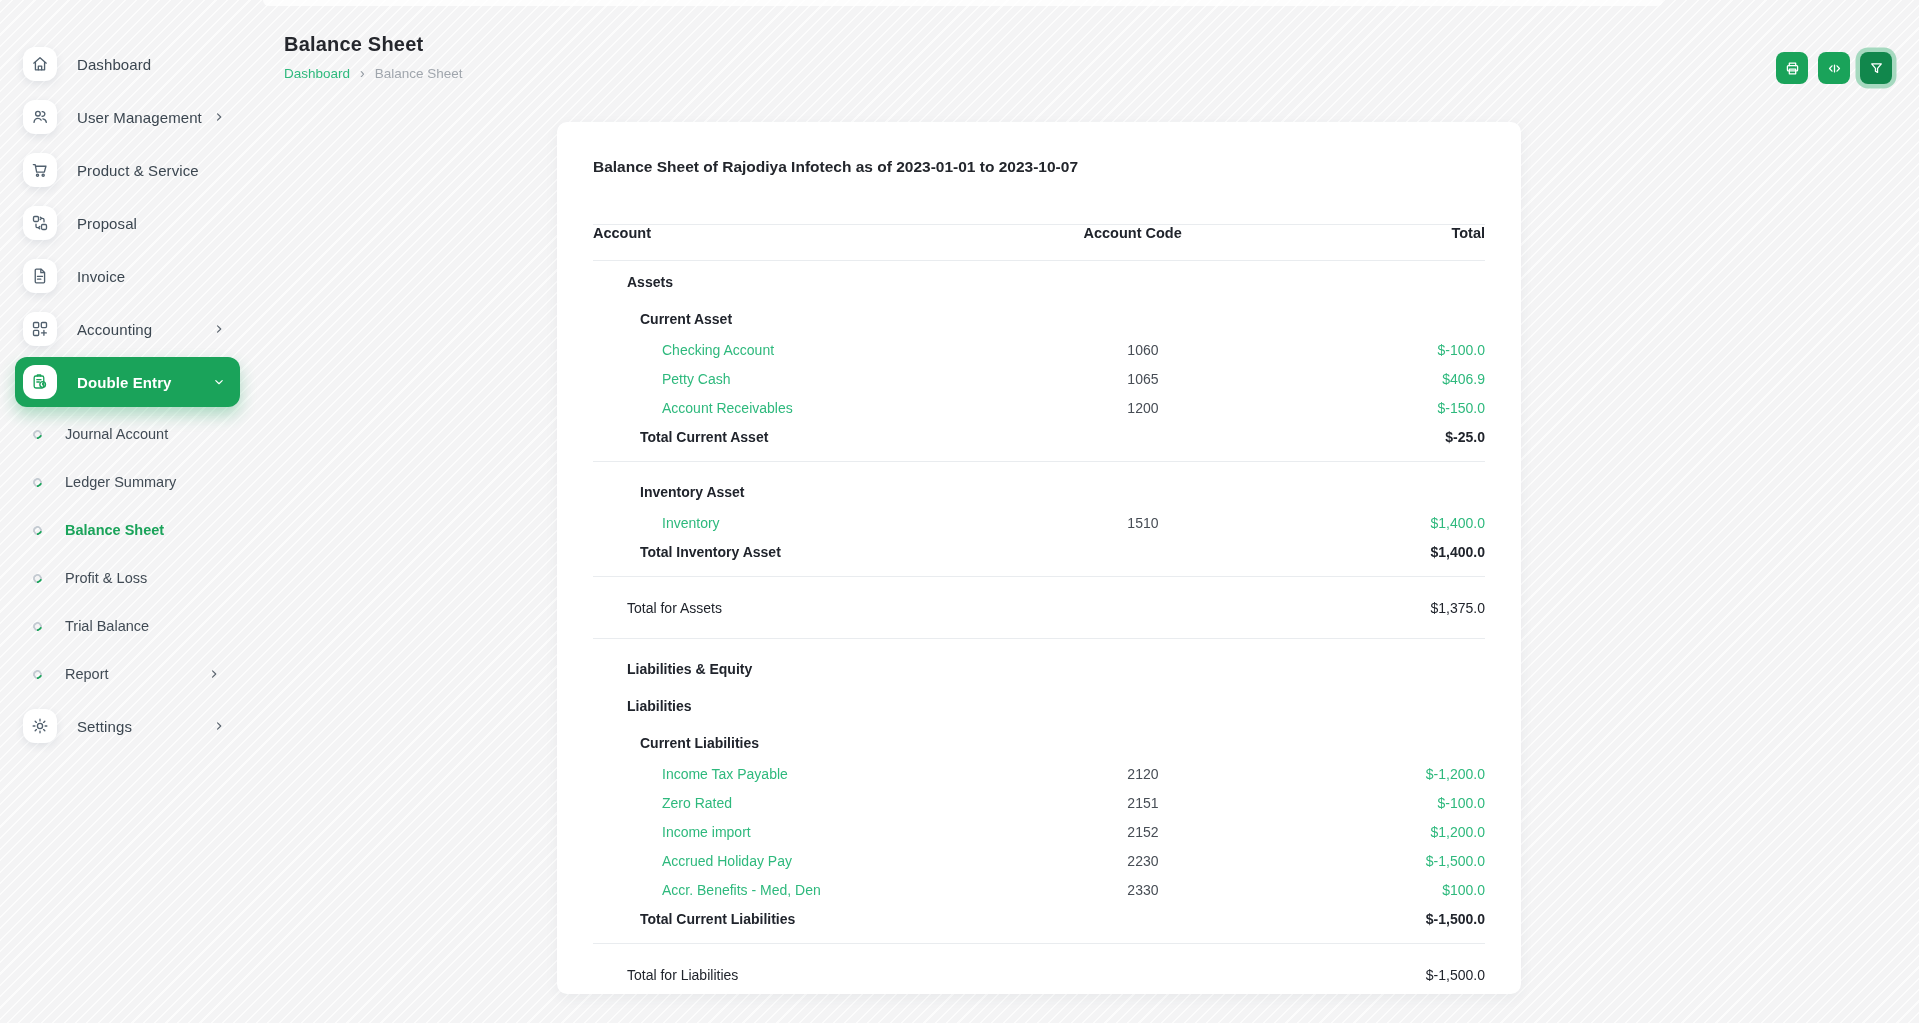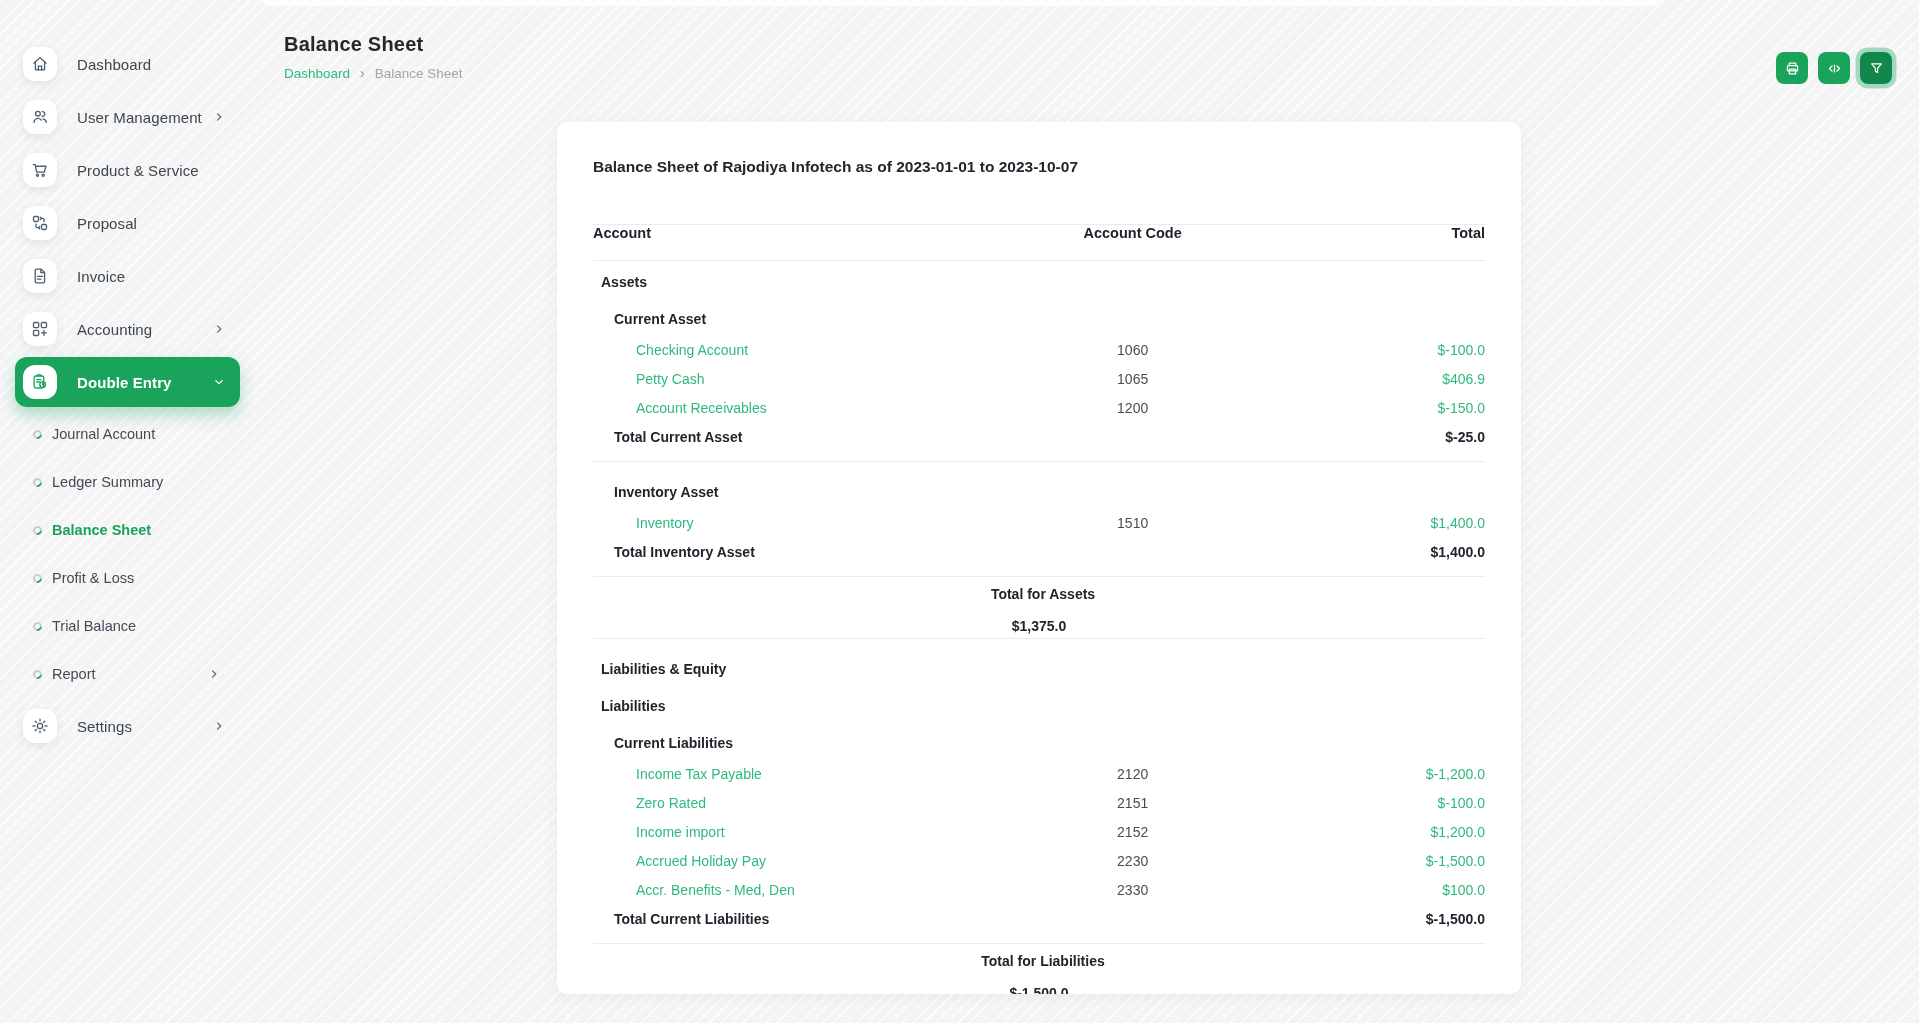--- a/index.html
+++ b/index.html
@@ -27,21 +27,21 @@
   .nav-label{ flex:1; margin-left:20px; font-size:15px; font-weight:500; color:#3b4650; letter-spacing:.1px; }
   .nav-chevron{ margin-right:14px; color:#5a646e; display:flex; }
   .nav-item.active{ background:var(--green); box-shadow:0 8px 16px rgba(26,163,90,.32); }
   .nav-item.active .icon-box{ color:var(--green); box-shadow:none; }
   .nav-item.active .nav-label{ color:#fff; font-weight:700; }
   .nav-item.active .nav-chevron{ color:#fff; }
 
   .sub-item{ height:48px; display:flex; align-items:center; padding-left:33px; cursor:pointer; }
   .bullet{ width:9px; height:9px; border:2px solid #c3cad1; border-bottom-color:var(--green);
            border-radius:50%; transform:rotate(-35deg); flex:0 0 9px; }
-  .sub-label{ flex:1; margin-left:10px; font-size:14.5px; color:#414b55; }
+  .sub-label{ flex:1; margin-left:23px; font-size:14.5px; color:#414b55; }
   .sub-item.active .sub-label{ color:var(--green); font-weight:700; }
   .sub-item .nav-chevron{ margin-right:24px; }
 
   
   .page-header{ position:absolute; left:284px; top:33px; }
   .page-title{ font-size:20px; font-weight:700; color:#25272d; letter-spacing:.2px; }
   .breadcrumb{ margin-top:9px; font-size:13.5px; display:flex; align-items:center; gap:10px; }
   .breadcrumb a{ color:var(--link); text-decoration:none; cursor:pointer; }
   .crumb-sep{ color:#8f969e; font-size:14px; }
   .crumb-current{ color:#a0a6ad; }
@@ -52,33 +52,33 @@
   .tool-btn.active{ background:var(--green-dark); box-shadow:0 0 0 4.5px #a5d9bf; }
 
   
   .card{ position:absolute; left:557px; top:122px; width:964px; height:872px; background:#fff;
          border-radius:10px; box-shadow:0 4px 14px rgba(50,60,80,.06); padding:36px 36px 0; overflow:hidden; }
   .report-title{ font-size:15.5px; font-weight:700; color:#23262c; }
   .table{ margin-top:48px; }
   .thead{ display:flex; align-items:flex-start; height:37px; border-top:1px solid var(--border);
           border-bottom:1px solid var(--border); font-size:14.5px; font-weight:700; color:var(--ink); }
   .col-a{ flex:0 0 46%; } .col-c{ flex:0 0 29%; text-align:center; } .col-t{ flex:1; text-align:right; }
-  .trow{ display:flex; align-items:center; min-height:29px; font-size:14px; }
+  .trow{ display:flex; align-items:center; min-height:29px; font-size:14px;margin-left:26px; }
   .trow .cell-a{ flex:0 0 46%; } .trow .cell-c{ flex:0 0 29%; text-align:center; color:#474d55; }
   .trow .cell-t{ flex:1; text-align:right; }
   .t-section1, .t-section2{ height:37px; align-items:flex-end; padding-bottom:8px; font-weight:700; color:var(--ink); }
   .t-section1 .cell-a{ padding-left:8px; }
   .t-section2 .cell-a{ padding-left:21px; }
   .t-leaf{ height:29px; }
   .t-leaf .cell-a{ padding-left:43px; }
   .t-leaf .cell-a span{ color:var(--link); cursor:pointer; }
   .t-leaf .cell-t{ color:var(--link); }
   .t-subtotal{ height:30px; font-weight:700; color:var(--ink); }
   .t-subtotal .cell-a{ padding-left:21px; }
-  .t-grand, .t-grand0{ height:43px; font-weight:700; color:var(--ink);flex-direction:column; }
+  .t-grand, .t-grand0{ height:43px; font-weight:400; color:var(--ink); }
   .t-grand .cell-a{ padding-left:8px; }
   .t-divider{ height:0; border-top:1px solid var(--border); margin:9px 0; }
 </style>
 </head>
 <body>
 
 <div class="top-strip"></div>
 
 <aside class="sidebar">
   <nav id="nav-main">

